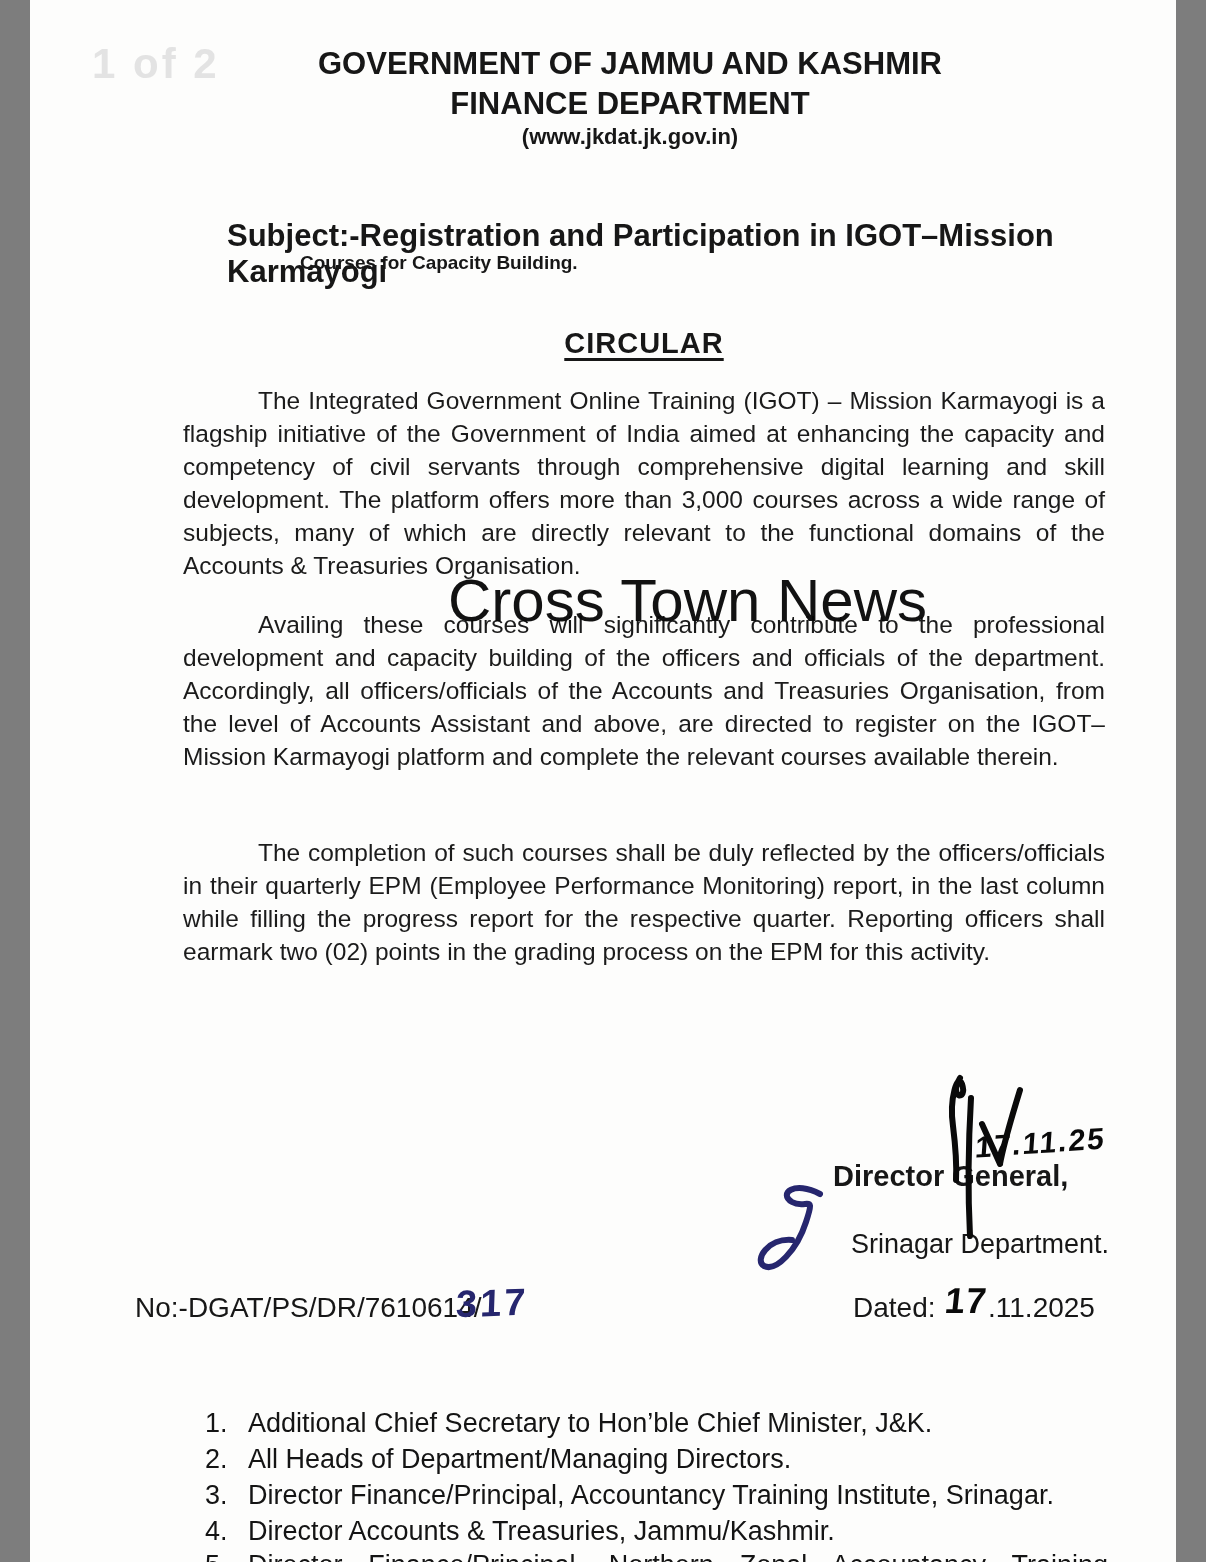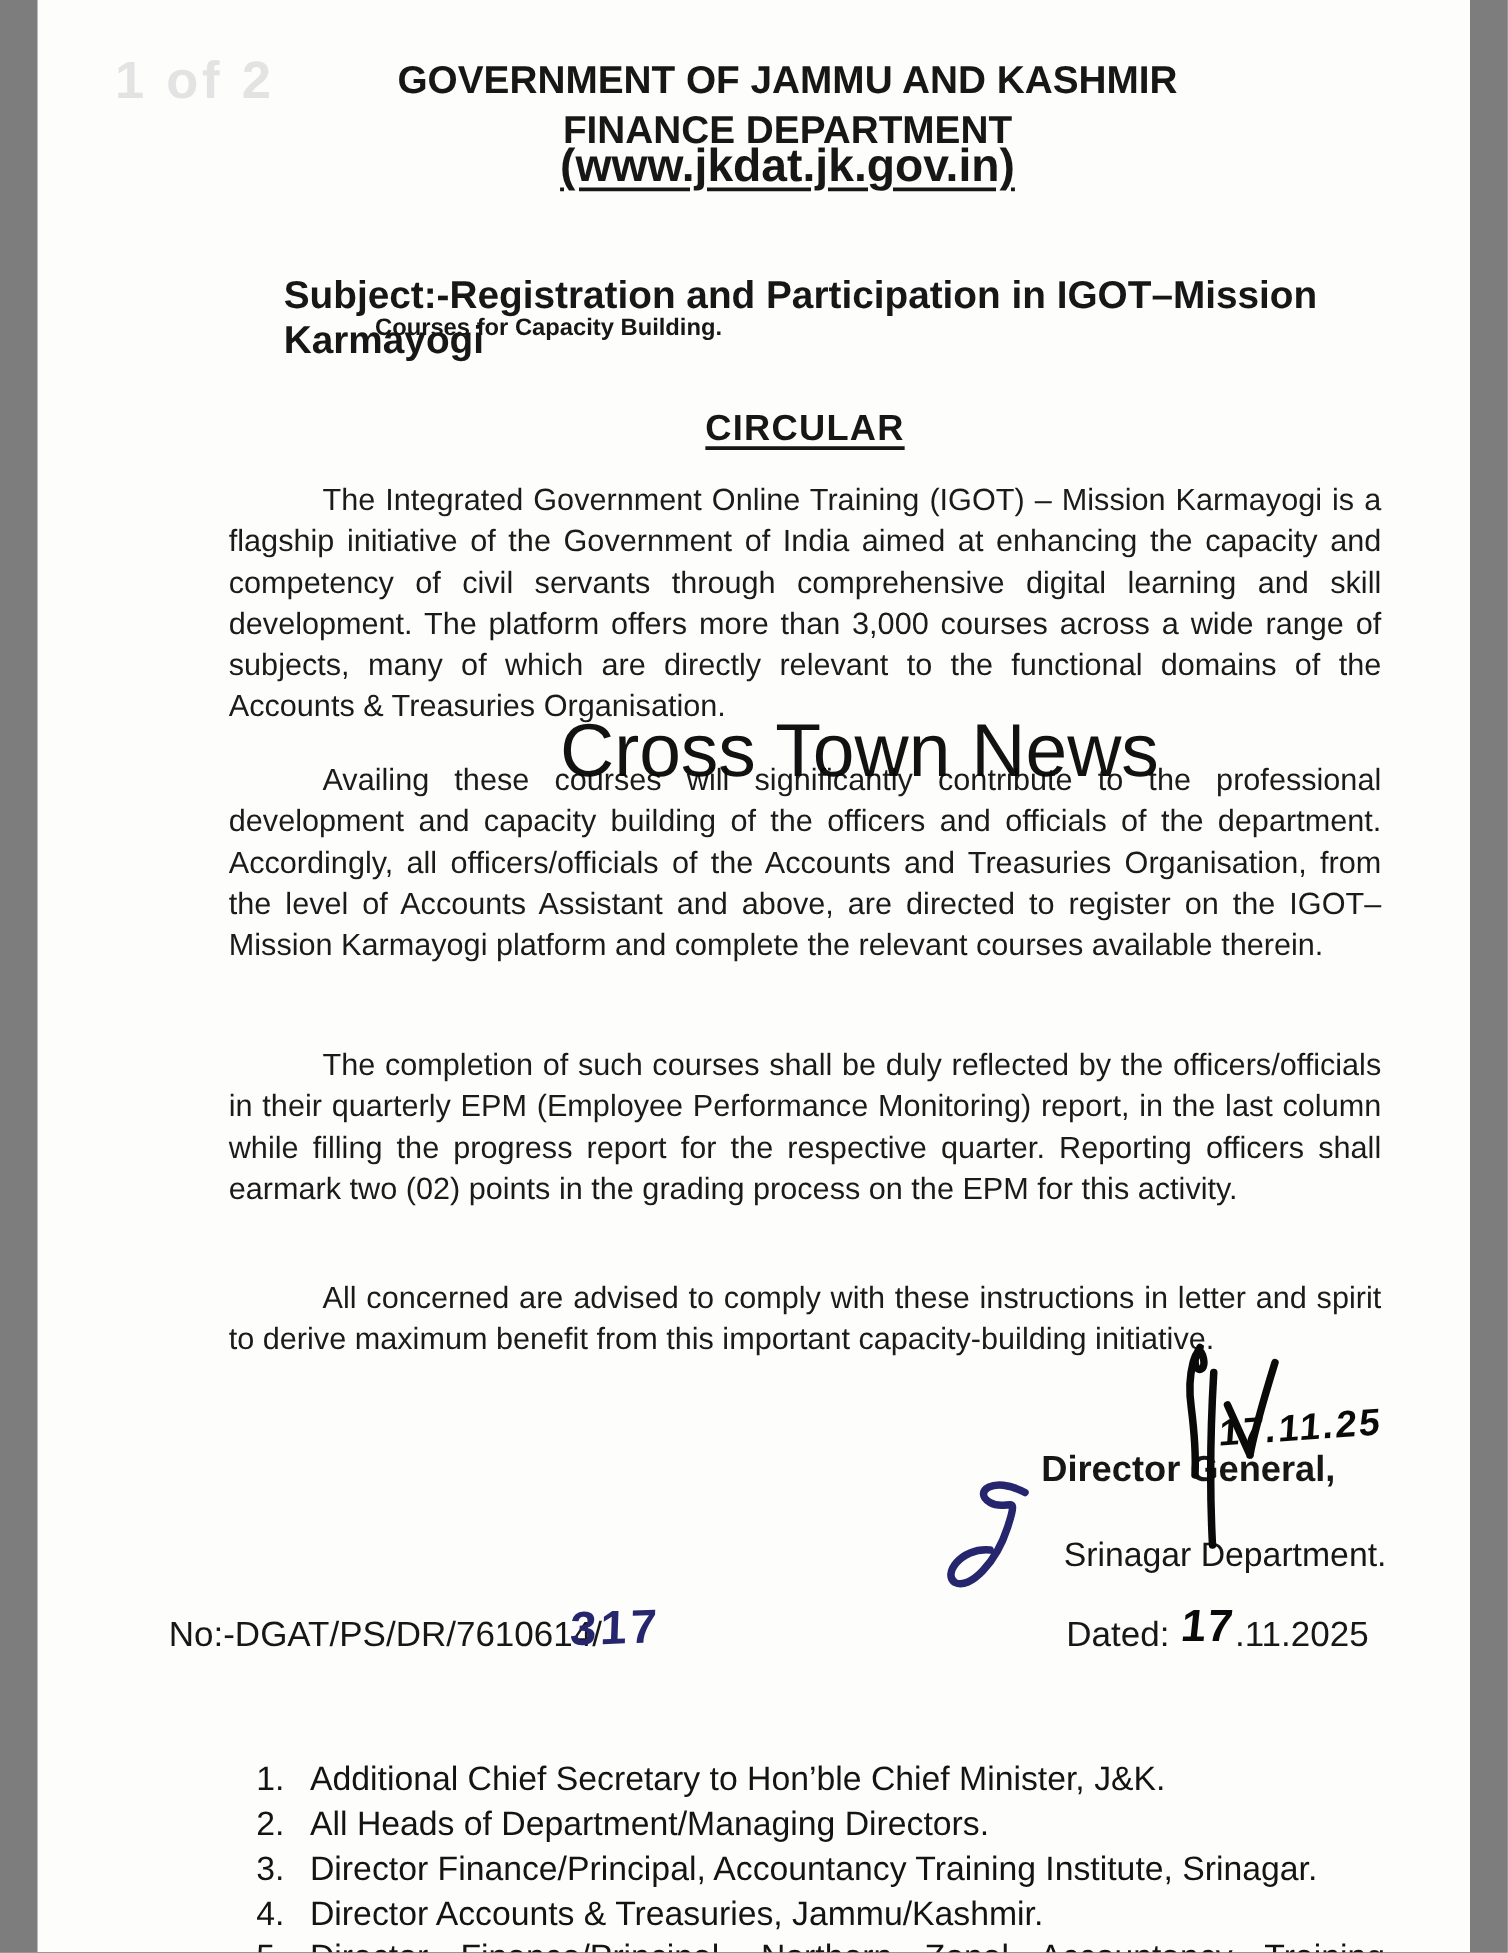--- a/index.html
+++ b/index.html
@@ -11,21 +11,21 @@
   .edge{position:absolute;top:0;height:100%;width:30px;background:#7d7d7d;}
   .edge-left{left:0;}
   .edge-right{right:0;}
   .page-indicator{
     position:absolute;left:92px;top:40px;font-size:42px;font-weight:bold;
     color:#e3e3e3;letter-spacing:3px;
   }
   .hdr{position:absolute;left:150px;width:960px;text-align:center;font-weight:bold;}
   .hdr-1{top:46px;font-size:31px;}
   .hdr-2{top:86px;font-size:31px;}
-  .hdr-3{top:112px;font-size:37px;text-decoration:underline;text-decoration-thickness:3px;text-underline-offset:5px;}
+  .hdr-3{top:124px;font-size:22px;text-decoration-thickness:3px;text-underline-offset:5px;}
   .subject-1{position:absolute;left:183px;top:218px;font-size:31px;font-weight:bold;margin-left:44px;}
   .subject-2{position:absolute;left:300px;top:252px;font-size:19px;font-weight:bold;}
   .circular{
     position:absolute;left:183px;width:922px;top:327px;text-align:center;
     font-size:29px;font-weight:bold;text-decoration:underline;
     text-decoration-thickness:3px;text-underline-offset:5px;letter-spacing:1px;
   }
   .para{
     position:absolute;left:183px;width:922px;text-align:justify;
     font-size:24.5px;line-height:33px;text-indent:75px;color:#1b1b1b;
@@ -87,21 +87,20 @@
   <div class="subject-2">Courses for Capacity Building.</div>
 
   <div class="circular">CIRCULAR</div>
 
   <div class="para p1">The Integrated Government Online Training (IGOT) – Mission Karmayogi is a flagship initiative of the Government of India aimed at enhancing the capacity and competency of civil servants through comprehensive digital learning and skill development. The platform offers more than 3,000 courses across a wide range of subjects, many of which are directly relevant to the functional domains of the Accounts &amp; Treasuries Organisation.</div>
 
   <div class="watermark">Cross Town News</div>
 
   <div class="para p2">Availing these courses will significantly contribute to the professional development and capacity building of the officers and officials of the department. Accordingly, all officers/officials of the Accounts and Treasuries Organisation, from the level of Accounts Assistant and above, are directed to register on the IGOT–Mission Karmayogi platform and complete the relevant courses available therein.</div>
   <div class="para p3">The completion of such courses shall be duly reflected by the officers/officials in their quarterly EPM (Employee Performance Monitoring) report, in the last column while filling the progress report for the respective quarter. Reporting officers shall earmark two (02) points in the grading process on the EPM for this activity.</div>
-  <div class="para p4">All concerned are advised to comply with these instructions in letter and spirit to derive maximum benefit from this important capacity-building initiative.</div>
 
   <svg class="sig-svg" width="130" height="190" viewBox="0 0 130 190">
     <g fill="none" stroke="#0a0a0a" stroke-width="6" stroke-linecap="round">
       <path d="M44,10 C32,30 52,34 46,16 C42,4 33,30 37,58 C39,74 41,92 40,112"></path>
       <path d="M55,30 C53,64 51,110 54,168"></path>
       <path d="M66,56 L84,96 M104,22 C96,48 88,74 84,96"></path>
     </g>
   </svg>
 
   <div class="sig-date">17.11.25</div>

